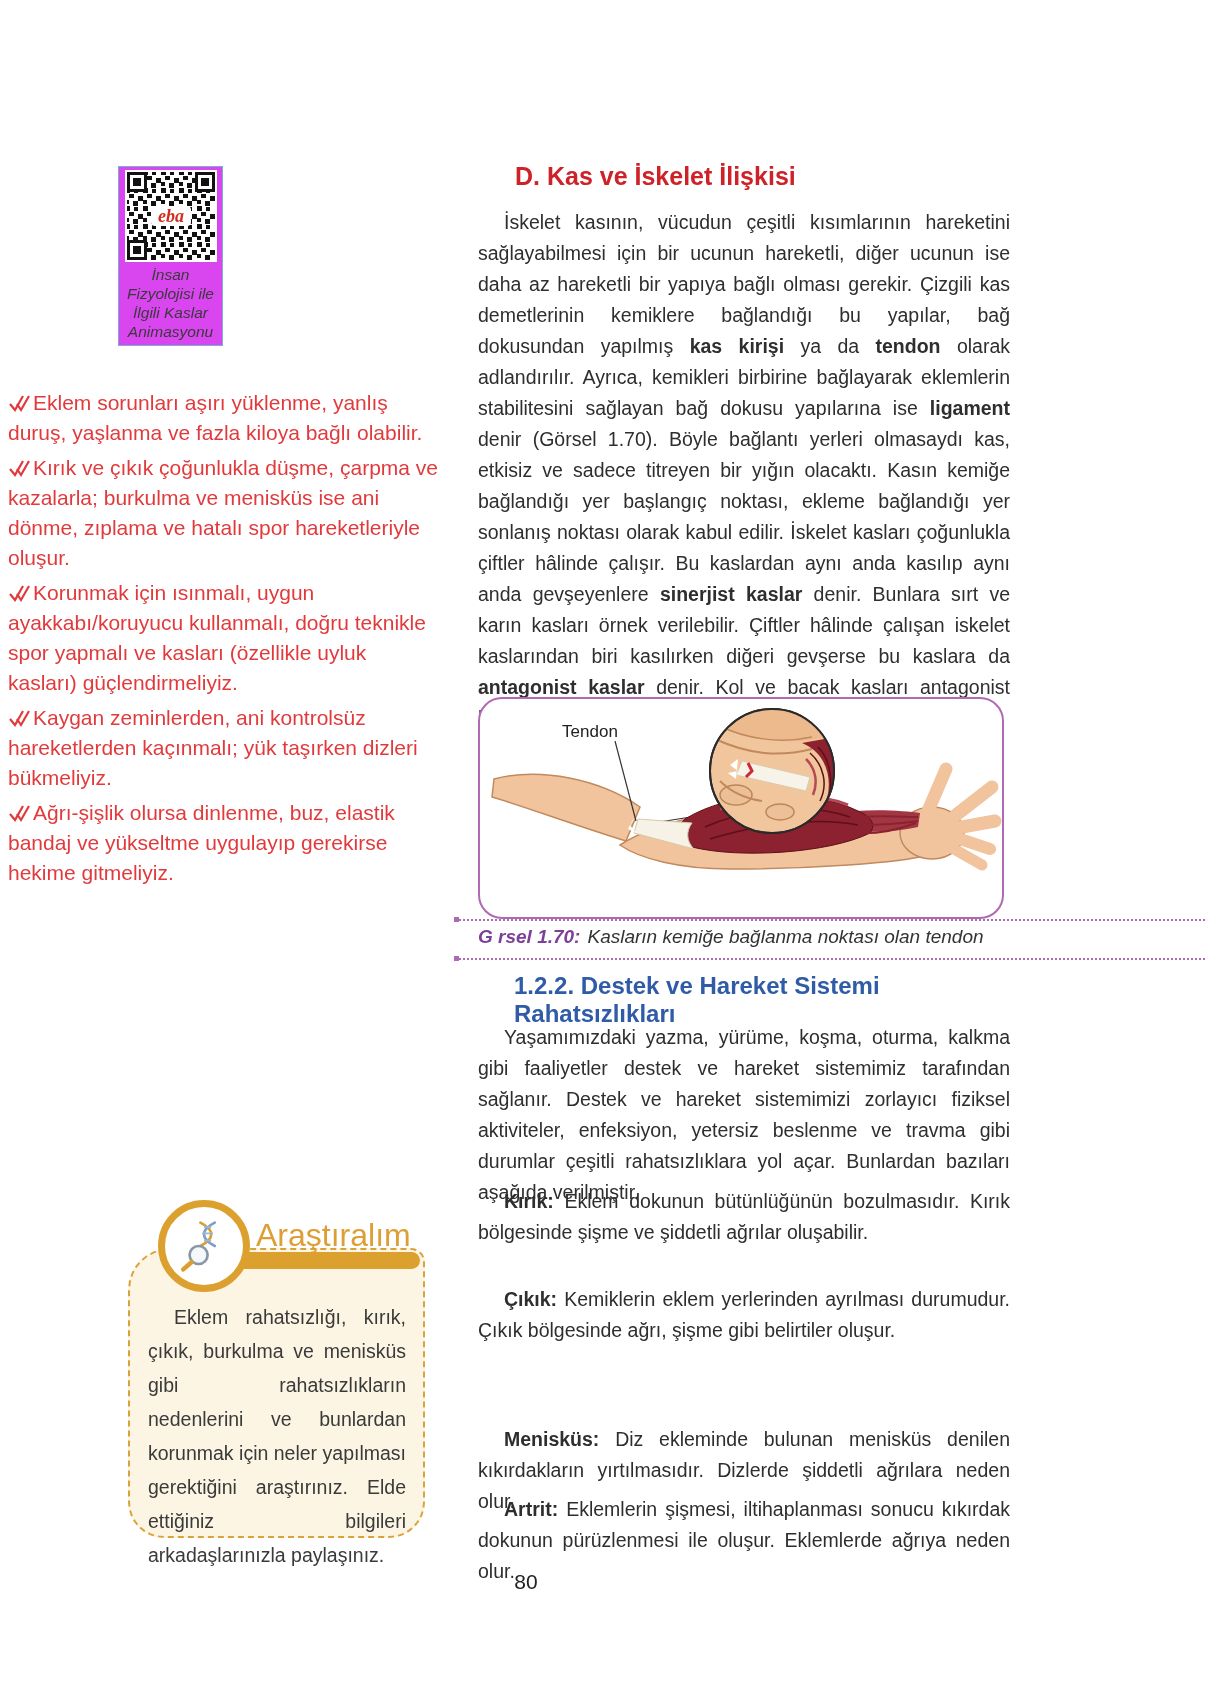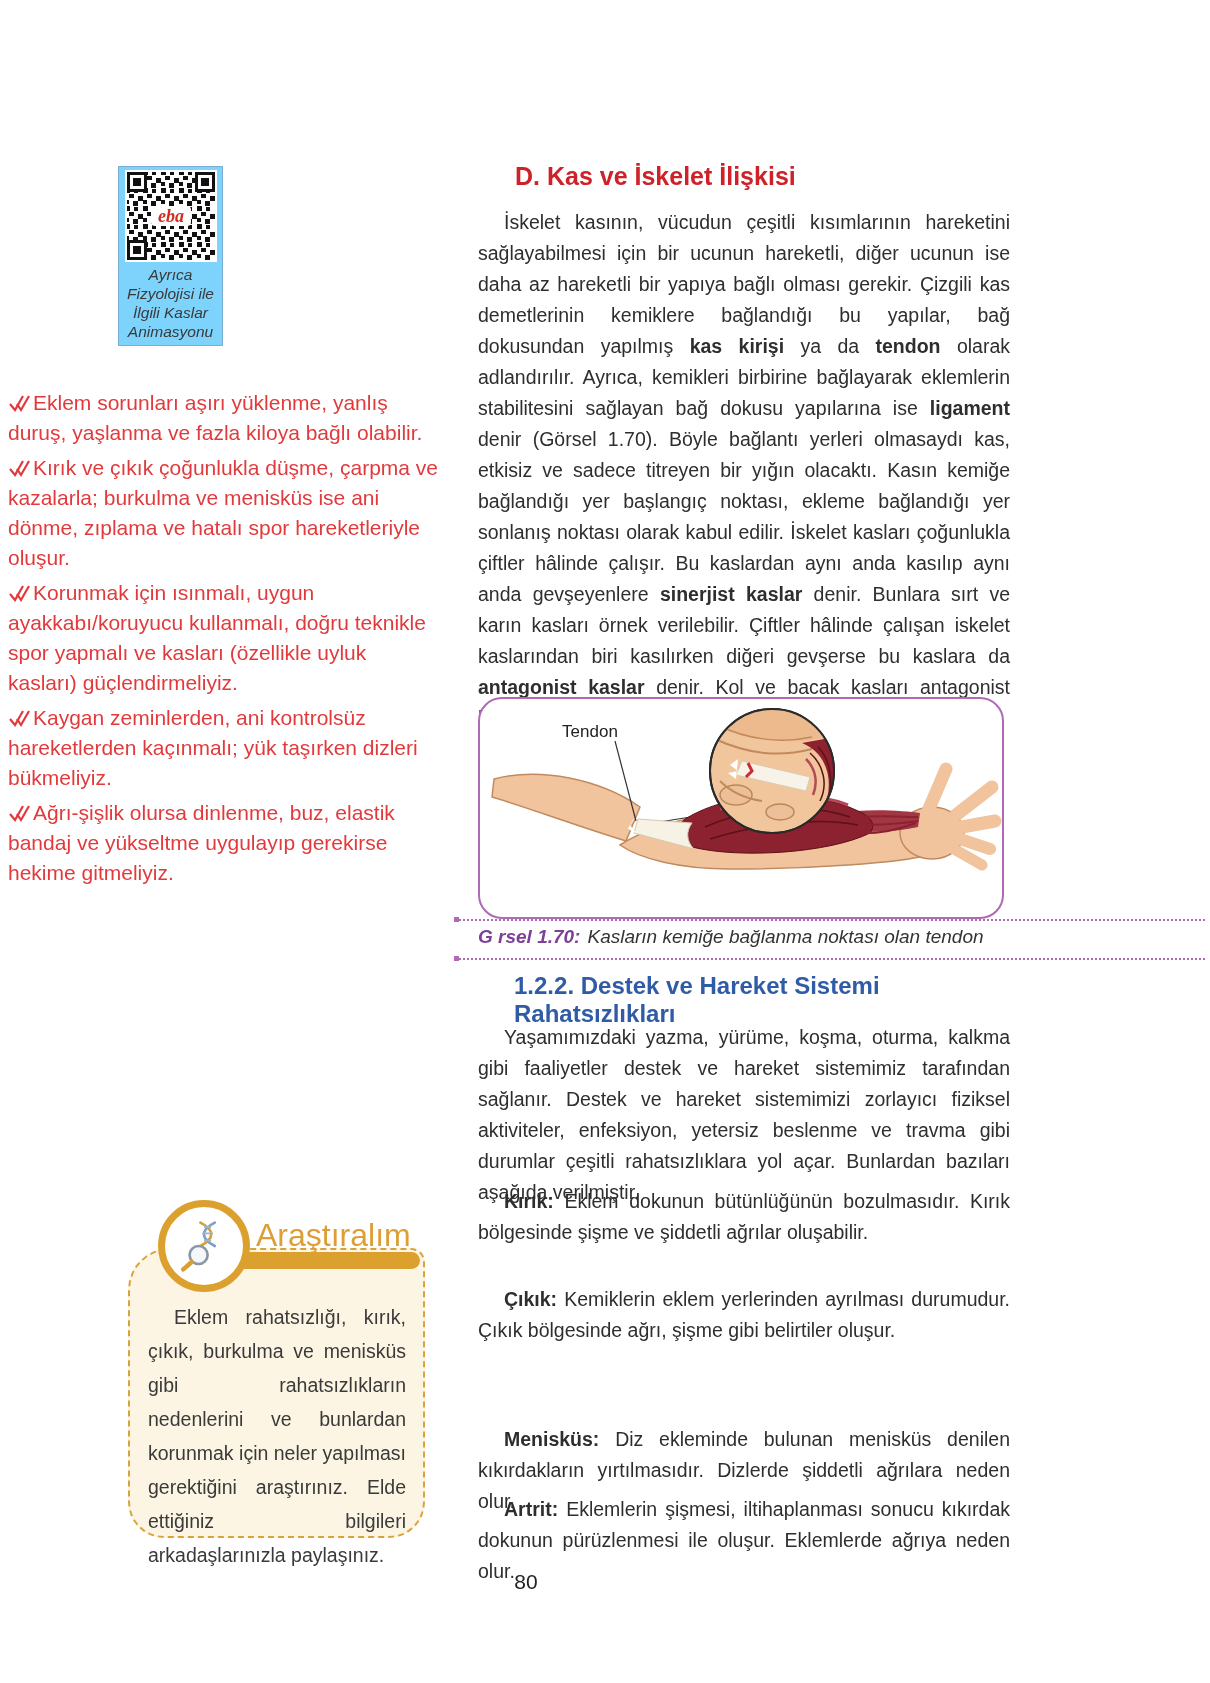--- a/index.html
+++ b/index.html
@@ -1,21 +1,21 @@
 <!DOCTYPE html>
 <html lang="tr"><head>
 <meta charset="utf-8">
 <style>
   html,body{margin:0;padding:0;background:#ffffff;}
   #page{position:relative;width:1210px;height:1683px;background:#ffffff;overflow:hidden;
         font-family:"Liberation Sans", sans-serif;color:#2e2e2e;}
 
   
   #qr-panel{position:absolute;left:118px;top:166px;width:99px;border:1.5px solid #79aed0;
-            background:#7dd3fc;padding:3px 2px 4px 2px;text-align:center;}
+            background:#d946ef;padding:3px 2px 4px 2px;text-align:center;}
   #qr-panel .qr{display:block;margin:0 auto;}
   #qr-caption{margin-top:3px;font-style:italic;font-size:15.5px;line-height:19px;color:#3a3a3a;}
 
   #prevention{position:absolute;left:8px;top:388px;width:430px;color:#e23a3c;
               font-size:21px;line-height:30px;}
   #prevention p{margin:0 0 5px 0;}
   .chk{vertical-align:-3px;margin-right:1px;}
 
   
   #research{position:absolute;left:128px;top:1195px;width:300px;height:345px;}
@@ -77,21 +77,21 @@
           <rect x="73" y="5" width="14" height="14" fill="#fff"></rect>
           <rect x="76" y="8" width="8" height="8" fill="#111"></rect>
         <rect x="2" y="70" width="20" height="20" fill="#111"></rect>
           <rect x="5" y="73" width="14" height="14" fill="#fff"></rect>
           <rect x="8" y="76" width="8" height="8" fill="#111"></rect>
       </g>
       <rect x="26" y="36" width="40" height="20" rx="4" fill="#fff"></rect>
       <text x="46" y="52" text-anchor="middle" font-family="Liberation Serif, serif" font-style="italic" font-weight="bold" font-size="18" fill="#d42b1e">eba</text>
     </svg>
     <div id="qr-caption">
-      <div>Ayrıca</div>
+      <div>İnsan</div>
       <div>Fizyolojisi ile</div>
       <div>İlgili Kaslar</div>
       <div>Animasyonu</div>
     </div>
   </div>
 
   <div id="prevention">
     <p><svg class="chk" width="24" height="20" viewBox="0 0 24 20">
           <polyline points="2,11 7,17 15,3" fill="none" stroke="#e23a3c" stroke-width="2.2"></polyline>
           <polyline points="9,11 13,17 21,3" fill="none" stroke="#e23a3c" stroke-width="2.2"></polyline>

